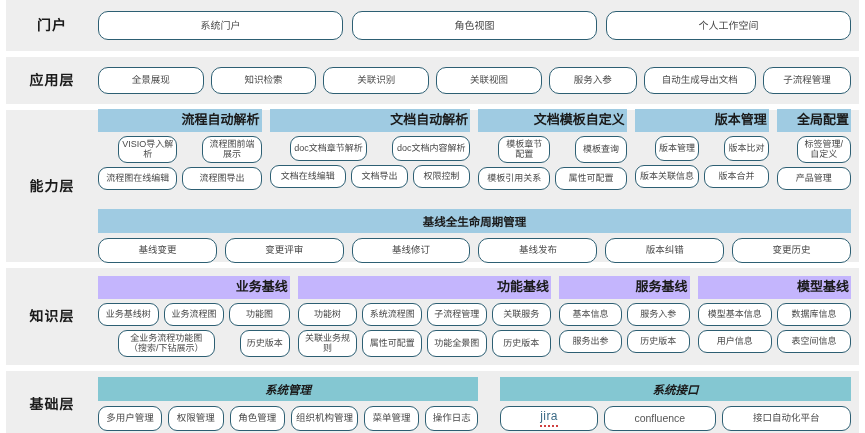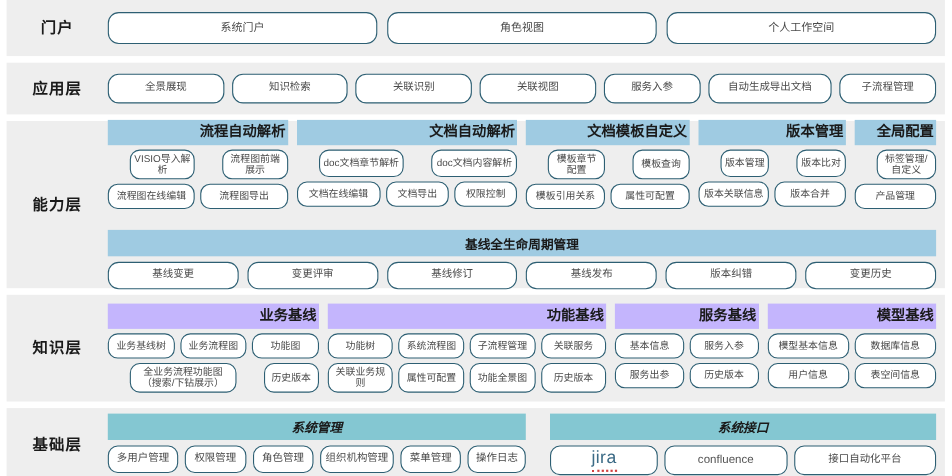--- a/index.html
+++ b/index.html
@@ -98,21 +98,21 @@
     background:#84c7d2;
     text-align:center;
     font-size:11.5px;
     font-weight:bold;
     color:#1a1a1a;
     padding:4px 2px;
     font-style:italic;
   }
   .found-cells{display:flex;gap:6px;}
   .found-cells .btn{flex:1 1 0;min-height:25px;border-radius:9px;font-size:9.5px;}
-  .jira-text{color:#3c6b86;font-size:16px;letter-spacing:.4px;}
+  .jira-text{color:#3c6b86;font-size:12px;letter-spacing:.4px;}
   .jira-underline{
     border-bottom:2px dotted #d04040;
     padding-bottom:1px;
   }
 </style>
 </head>
 <body>
 
 <div class="canvas">
 

